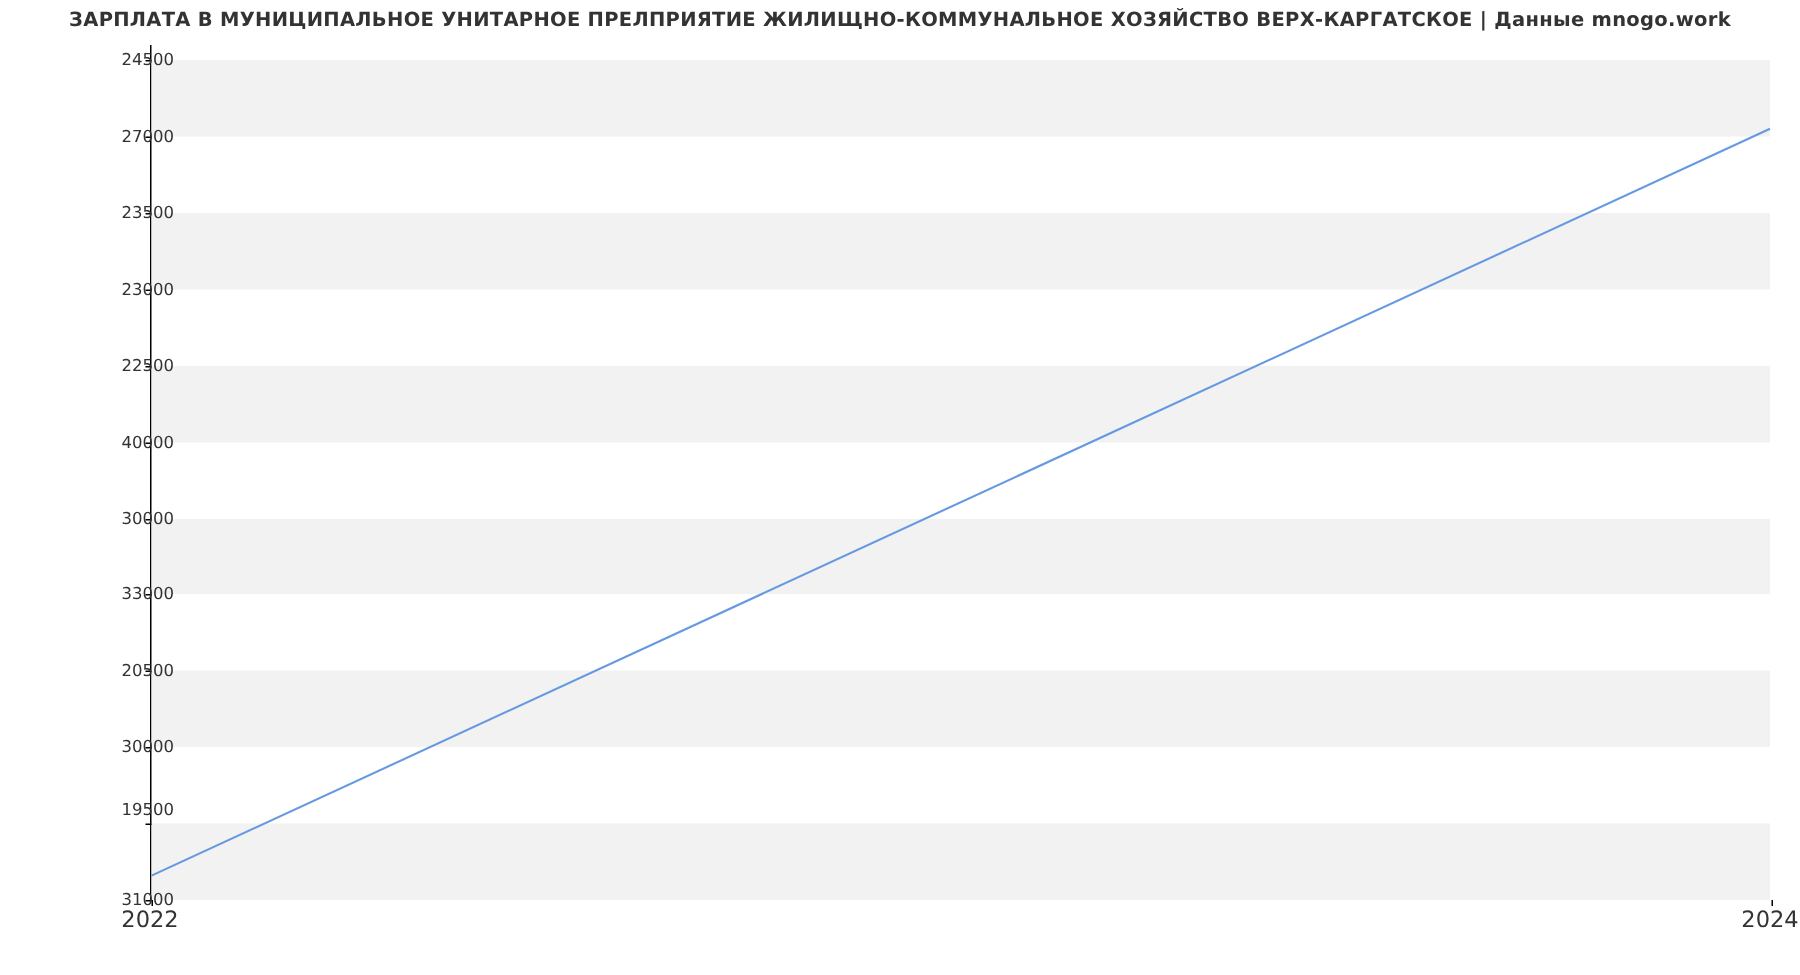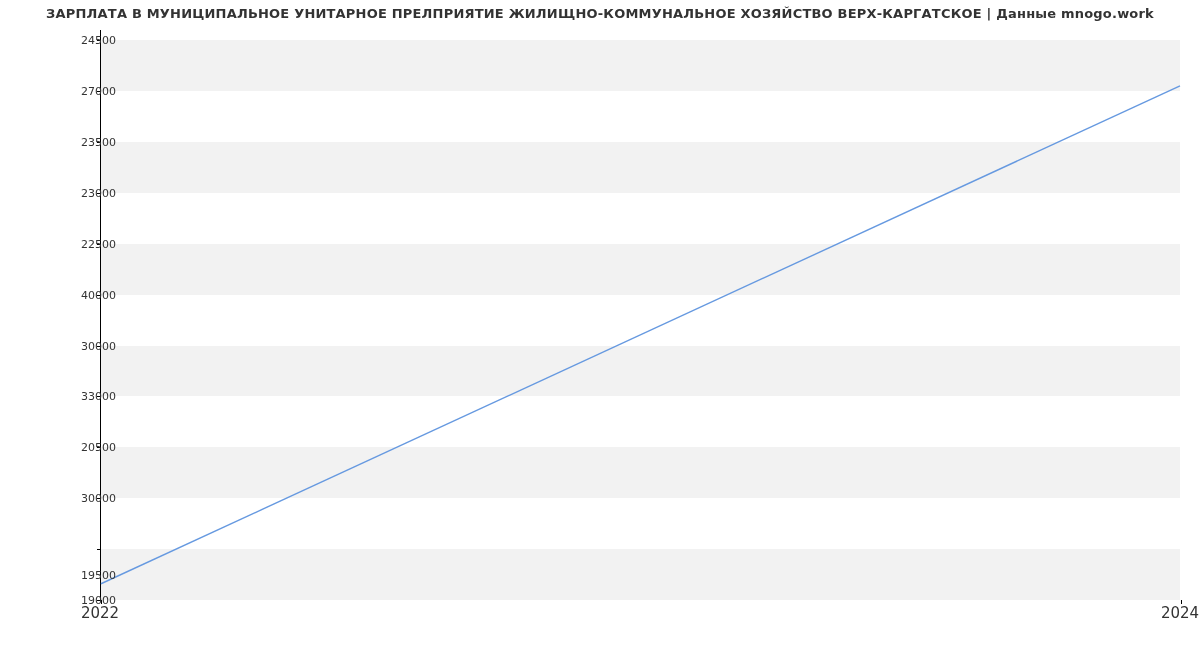--- a/index.html
+++ b/index.html
@@ -112,22 +112,22 @@
       <div class="tick-y-mark" style="top: 264.643px;"></div>
       <div class="tick-y-mark" style="top: 213.75px;"></div>
       <div class="tick-y-mark" style="top: 162.857px;"></div>
       <div class="tick-y-mark" style="top: 111.964px;"></div>
       <div class="tick-y-mark" style="top: 61.0714px;"></div>
       <div class="tick-y-mark" style="top: 10.1786px;"></div>
       <div class="tick-x-mark" style="left: 0px; top: 570px;"></div>
       <div class="tick-x-mark" style="left: 1080px; top: 570px;"></div>
     </div>
 
-<div class="tick-y" style="top: 600px;">19000</div>
-    <div class="tick-y" style="top: 575px;">19500</div>
+<div class="tick-y" style="top: 600px;">31000</div>
+    <div class="tick-y" style="top: 540px;">19500</div>
     <div class="tick-y" style="top: 498.214px;">30000</div>
     <div class="tick-y" style="top: 447.321px;">20500</div>
     <div class="tick-y" style="top: 396.429px;">33000</div>
     <div class="tick-y" style="top: 345.536px;">30000</div>
     <div class="tick-y" style="top: 294.643px;">40000</div>
     <div class="tick-y" style="top: 243.75px;">22500</div>
     <div class="tick-y" style="top: 192.857px;">23000</div>
     <div class="tick-y" style="top: 141.964px;">23500</div>
     <div class="tick-y" style="top: 91.0714px;">27000</div>
     <div class="tick-y" style="top: 40.1786px;">24500</div>

